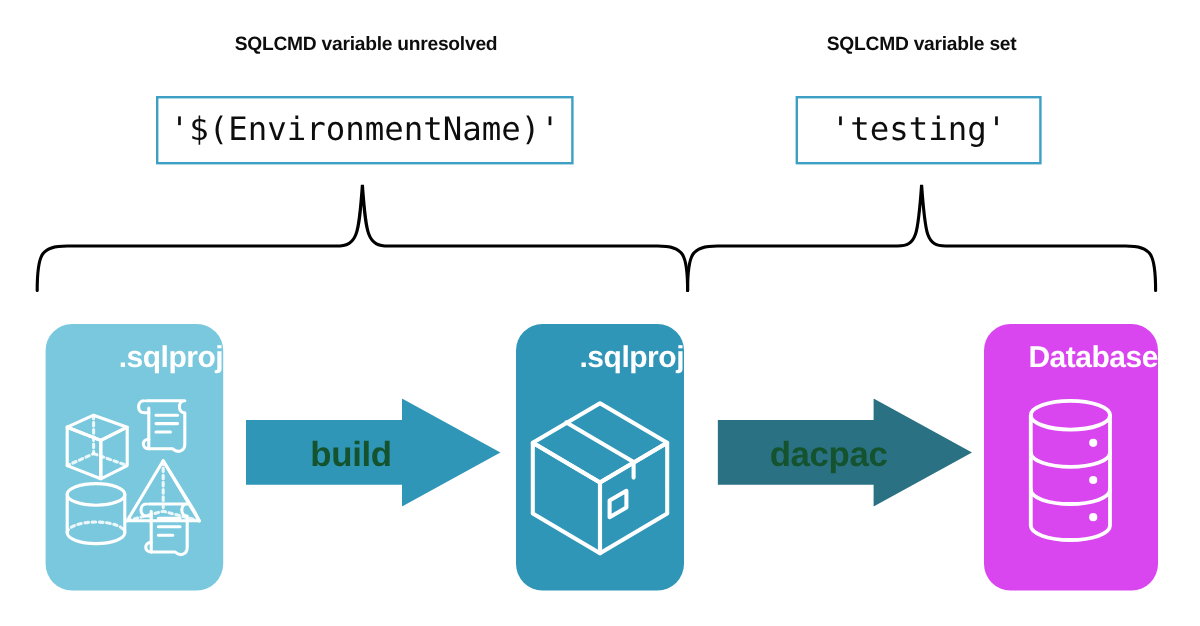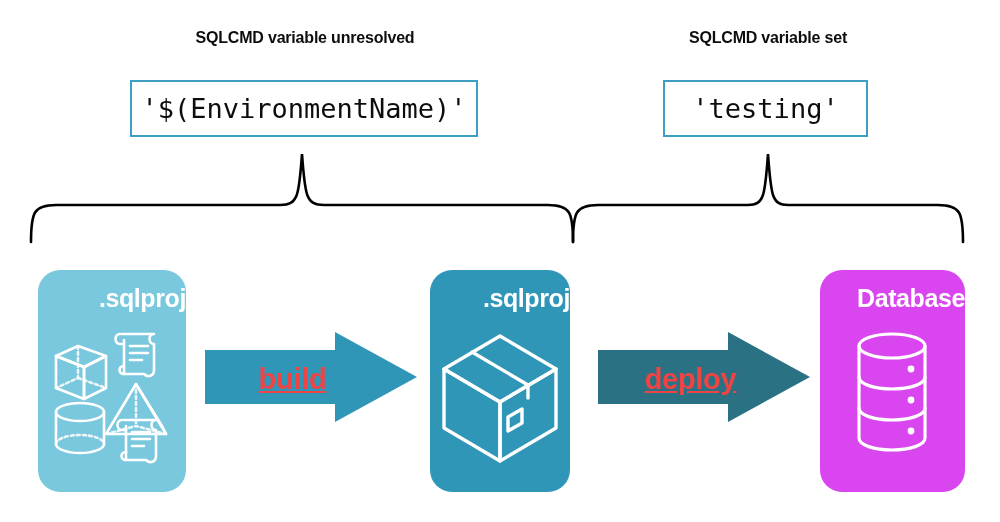--- a/index.html
+++ b/index.html
@@ -99,25 +99,24 @@
     top: 332px;
   }
   #arrow-build  { left: 205px; }
   #arrow-deploy { left: 598px; }
 
   .arrow-label {
     position: absolute;
     font-family: "Liberation Sans", sans-serif;
     font-weight: bold;
     font-size: 29px;
-    color: #ef4444;
+    color: #14532d;
     letter-spacing: -0.3px;
     white-space: nowrap;
     pointer-events: none;
-    text-decoration: underline;
   }
   #label-build  { left: 205px; top: 363px; width: 175px; text-align: center; }
   #label-deploy { left: 598px; top: 363px; width: 185px; text-align: center; }
 </style>
 </head>
 <body>
 
 <div class="stage">
 
   <div class="section-header" id="header-left">SQLCMD variable unresolved</div>
@@ -220,21 +219,21 @@
           <path d="M 98 63 L 98 76"></path>
           <path d="M 78 95 L 92 87 L 92 101 L 78 109 Z"></path>
         </g>
       </svg>
     </div>
   </div>
 
   <svg class="flow-arrow" id="arrow-deploy" width="215" height="90" viewBox="0 0 215 90">
     <path d="M 0 18 L 130 18 L 130 0 L 212 45 L 130 90 L 130 72 L 0 72 Z" fill="#2a7183"></path>
   </svg>
-  <div class="arrow-label" id="label-deploy">deploy</div>
+  <div class="arrow-label" id="label-deploy">dacpac</div>
 
   <div class="entity-box" id="box-database">
     <div class="entity-label">Database</div>
     <div class="entity-art">
       <svg width="145" height="150" viewBox="0 0 145 150">
         <g fill="none" stroke="#ffffff" stroke-width="3.2" stroke-linejoin="round" stroke-linecap="round">
           <ellipse cx="72" cy="24" rx="33" ry="12"></ellipse>
           <path d="M 39 24 L 39 116 C 39 123, 54 128, 72 128
                    C 90 128, 105 123, 105 116 L 105 24"></path>
           <path d="M 39 55 C 39 62, 54 67, 72 67 C 90 67, 105 62, 105 55"></path>

